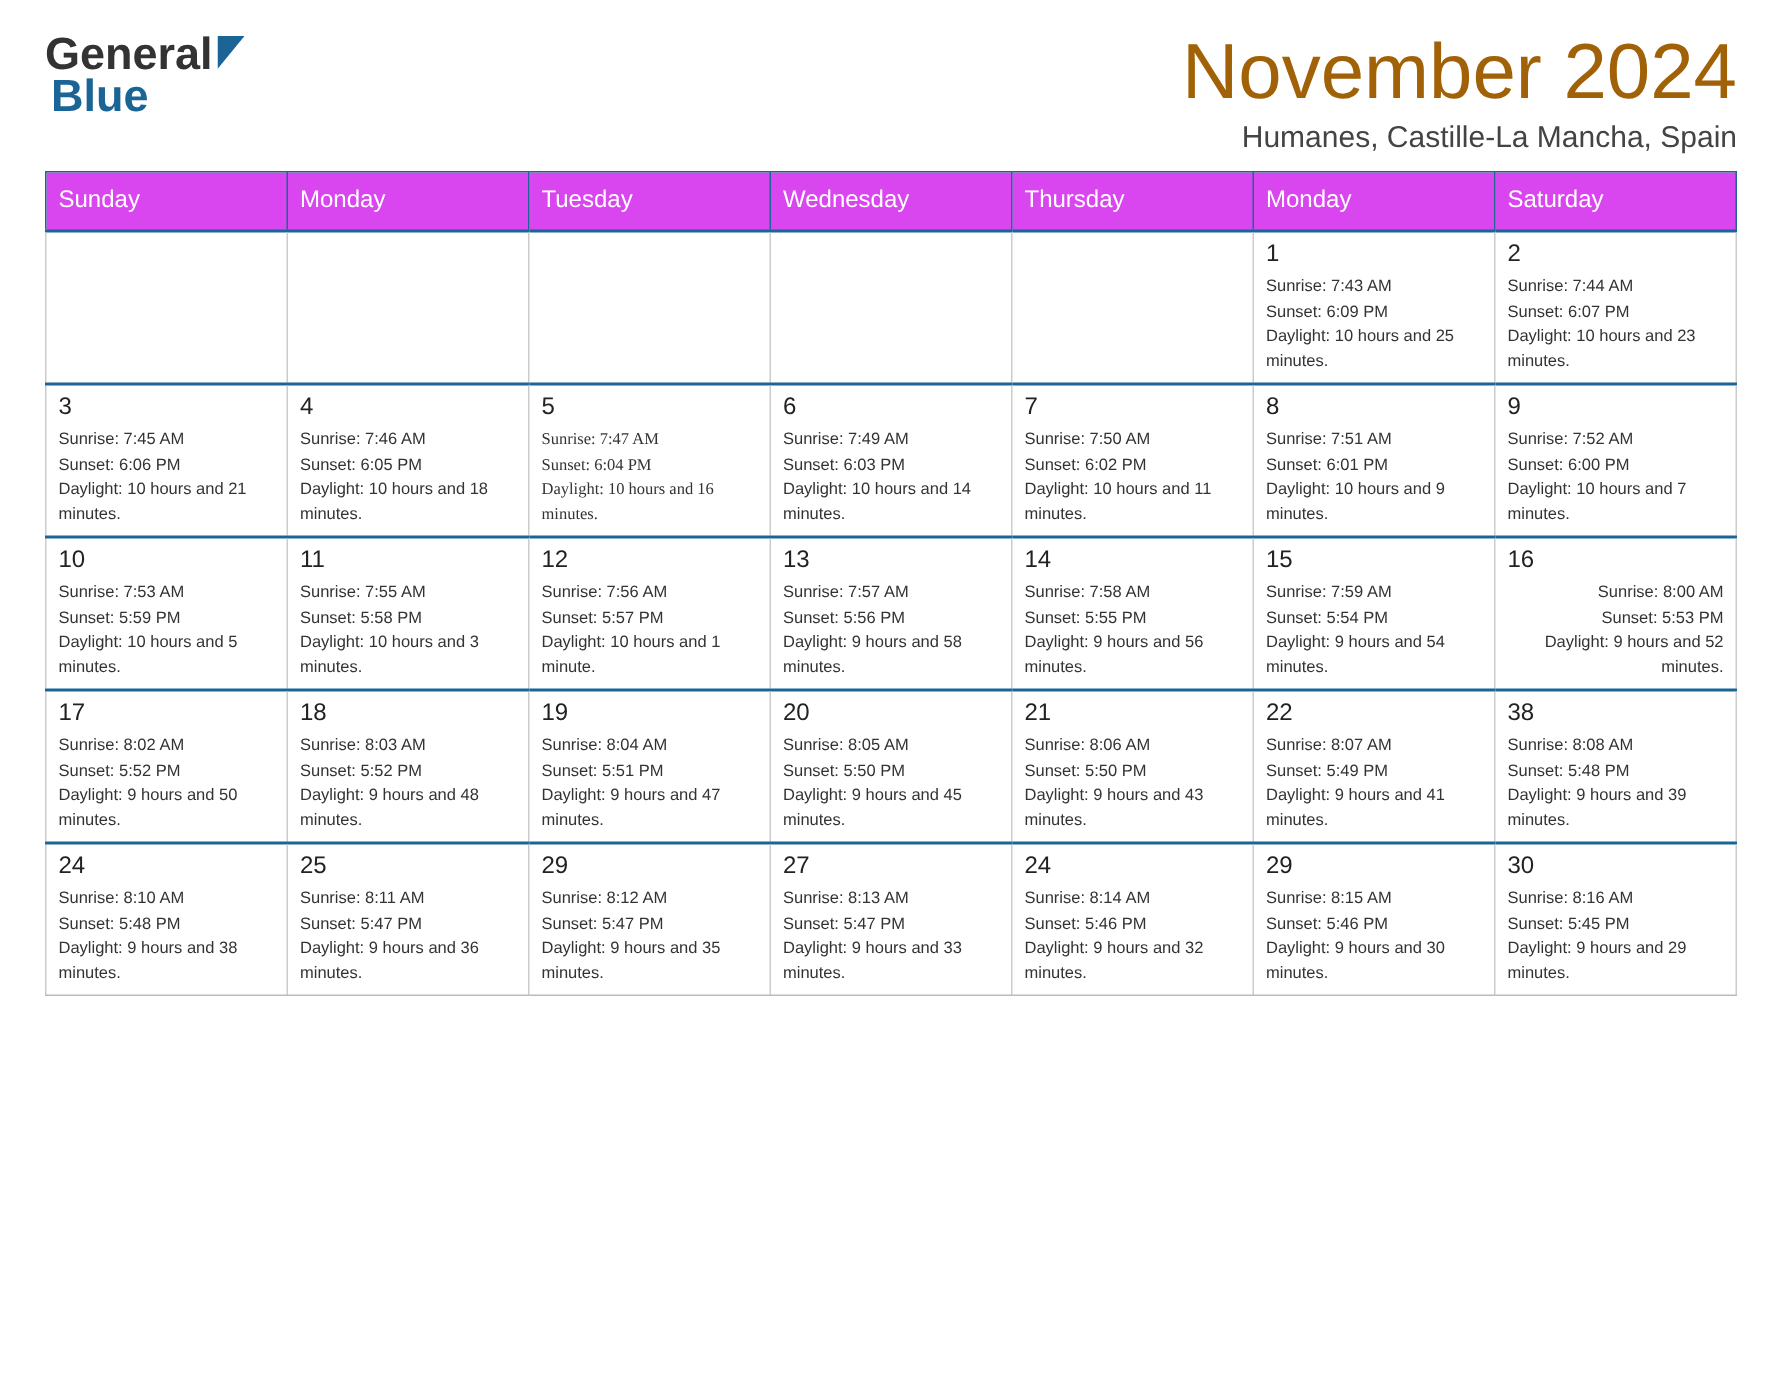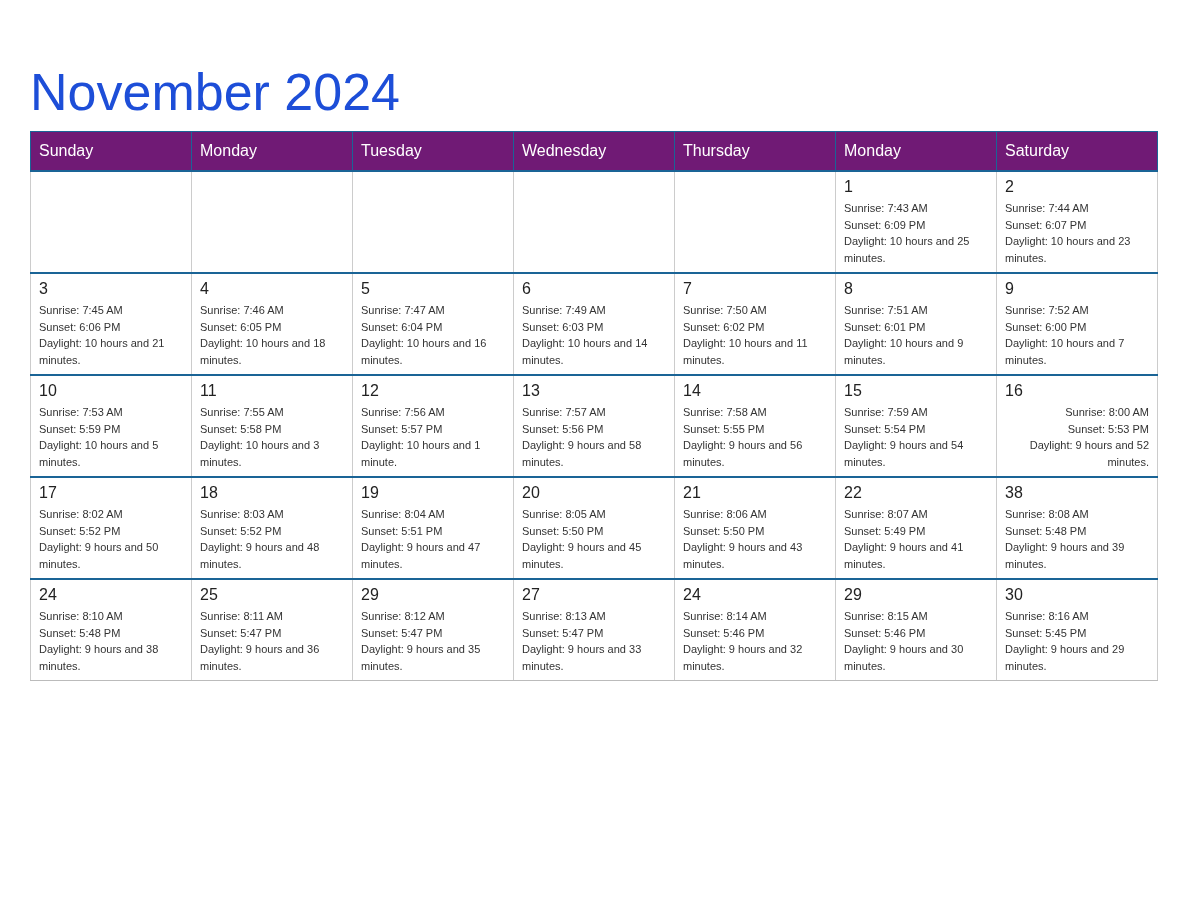--- a/index.html
+++ b/index.html
@@ -20,36 +20,35 @@
       display: flex;
       flex-direction: column;
       align-items: flex-start;
     }
     .title-section {
       text-align: right;
     }
     .month-title {
       font-size: 52px;
       font-weight: 300;
-      color: #1d4ed8;
+      color: #a16207;
       line-height: 1.1;
-      margin-top: 44px;
     }
     .location {
       font-size: 20px;
       color: #444;
       margin-top: 4px;
     }
     .calendar {
       width: 100%;
       border-collapse: collapse;
       margin-top: 10px;
     }
     .calendar th {
-      background: #701a75;
+      background: #d946ef;
       color: #fff;
       padding: 10px 8px;
       font-size: 16px;
       font-weight: normal;
       text-align: left;
       border: 1px solid #1a6496;
     }
     .calendar td {
       vertical-align: top;
       border: 1px solid #ccc;
@@ -101,22 +100,34 @@
       font-size: 30px;
       font-weight: bold;
       color: #1a6496;
       margin-left: 4px;
     }
   </style>
 </head>
 <body>
 
 <div class="header">
+  <div class="logo">
+    <div class="logo-row">
+      <span class="logo-text-general">General</span>
+      <span class="logo-triangle">
+        <svg width="18" height="22" viewBox="0 0 18 22">
+            <polygon points="0,0 18,0 0,22" fill="#1a6496"></polygon>
+          </svg>
+      </span>
+    </div>
+    <span class="logo-text-blue" style="margin-top:-6px; margin-left:4px;">Blue</span>
+  </div>
   <div class="title-section">
     <div class="month-title">November 2024</div>
+    <div class="location">Humanes, Castille-La Mancha, Spain</div>
   </div>
 </div>
 
 <table class="calendar">
   <thead>
     <tr>
     <th>Sunday</th>
         <th>Monday</th>
         <th>Tuesday</th>
         <th>Wednesday</th>
@@ -153,21 +164,21 @@
 Daylight: 10 hours and 21 minutes.</div>
         </td>
         <td>
           <div class="day-number">4</div>
           <div class="day-info" style="white-space: pre-line;">Sunrise: 7:46 AM
 Sunset: 6:05 PM
 Daylight: 10 hours and 18 minutes.</div>
         </td>
         <td>
           <div class="day-number">5</div>
-          <div class="day-info" style="white-space: pre-line;">Sunrise: 7:47 AM
+          <div class="day-info" style="white-space: pre-line; font-family: Liberation Serif, serif;">Sunrise: 7:47 AM
 Sunset: 6:04 PM
 Daylight: 10 hours and 16 minutes.</div>
         </td>
         <td>
           <div class="day-number">6</div>
           <div class="day-info" style="white-space: pre-line;">Sunrise: 7:49 AM
 Sunset: 6:03 PM
 Daylight: 10 hours and 14 minutes.</div>
         </td>
         <td>

